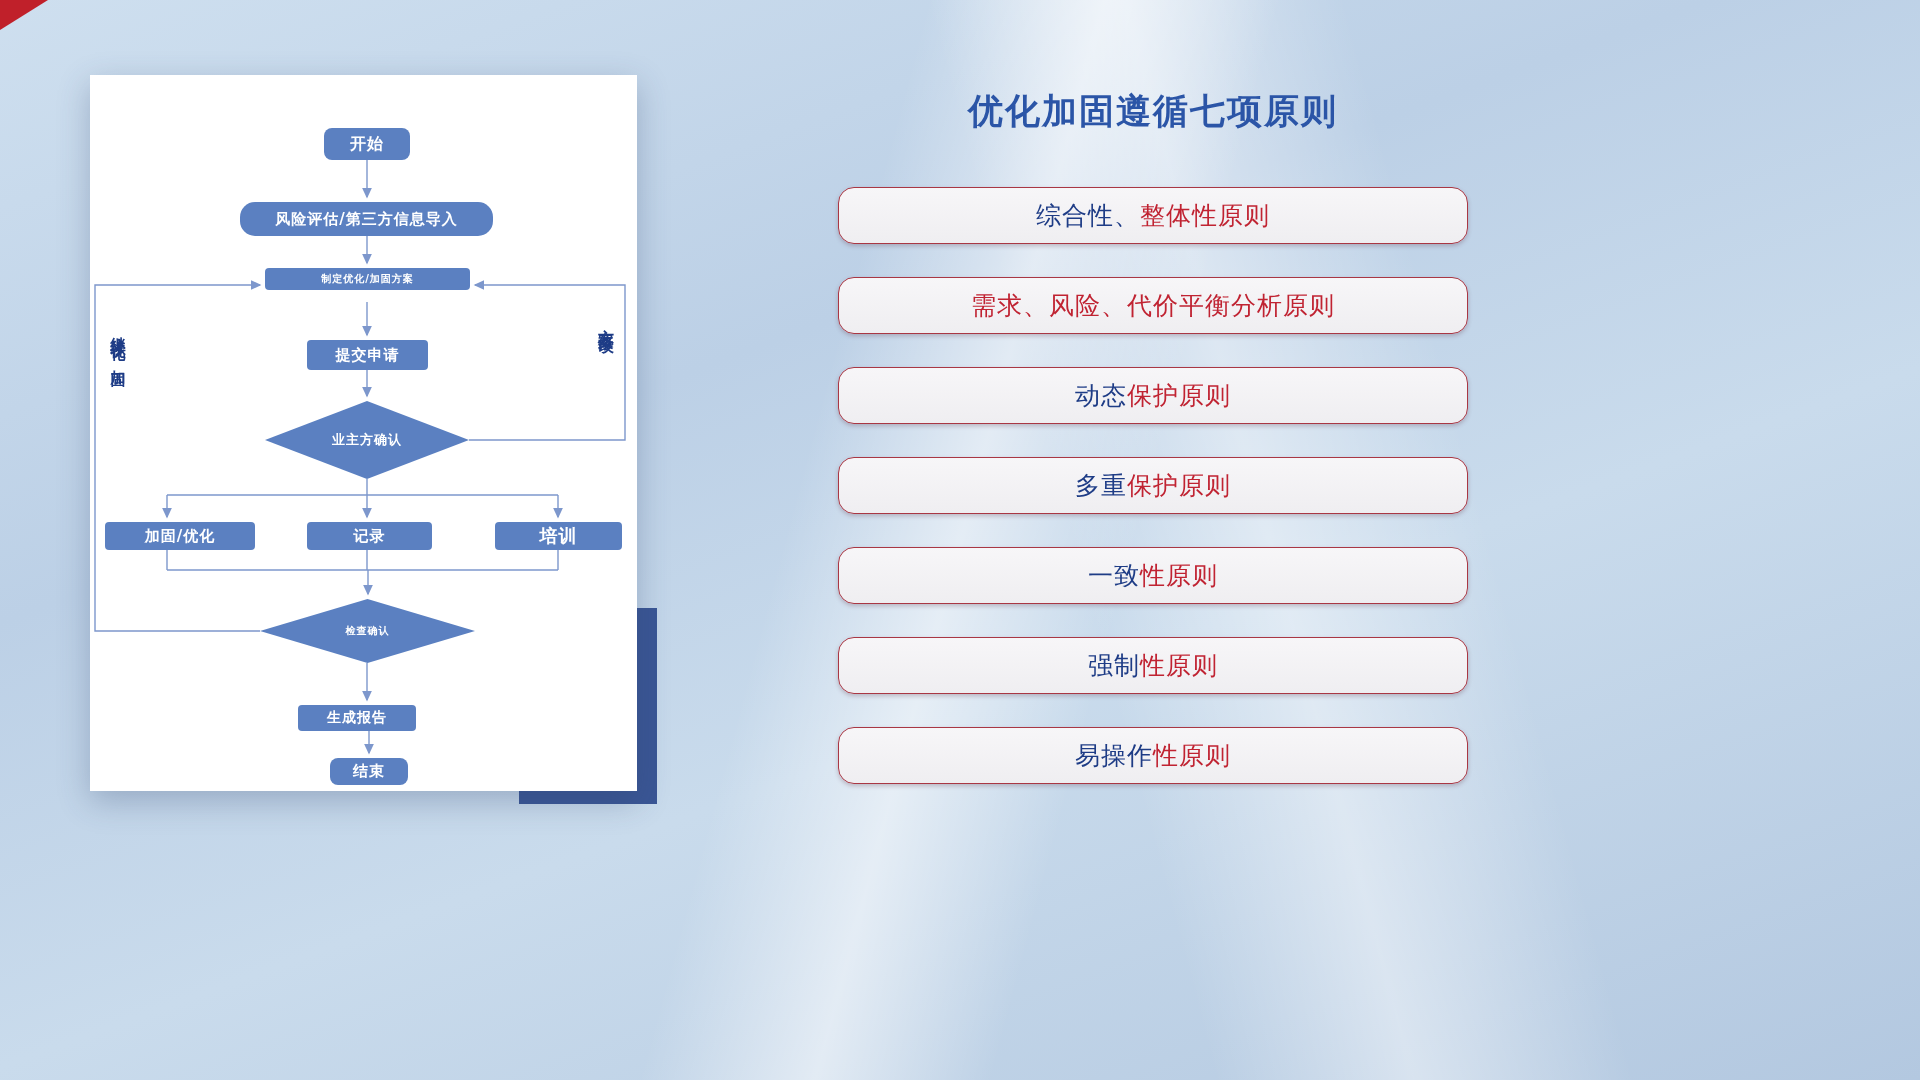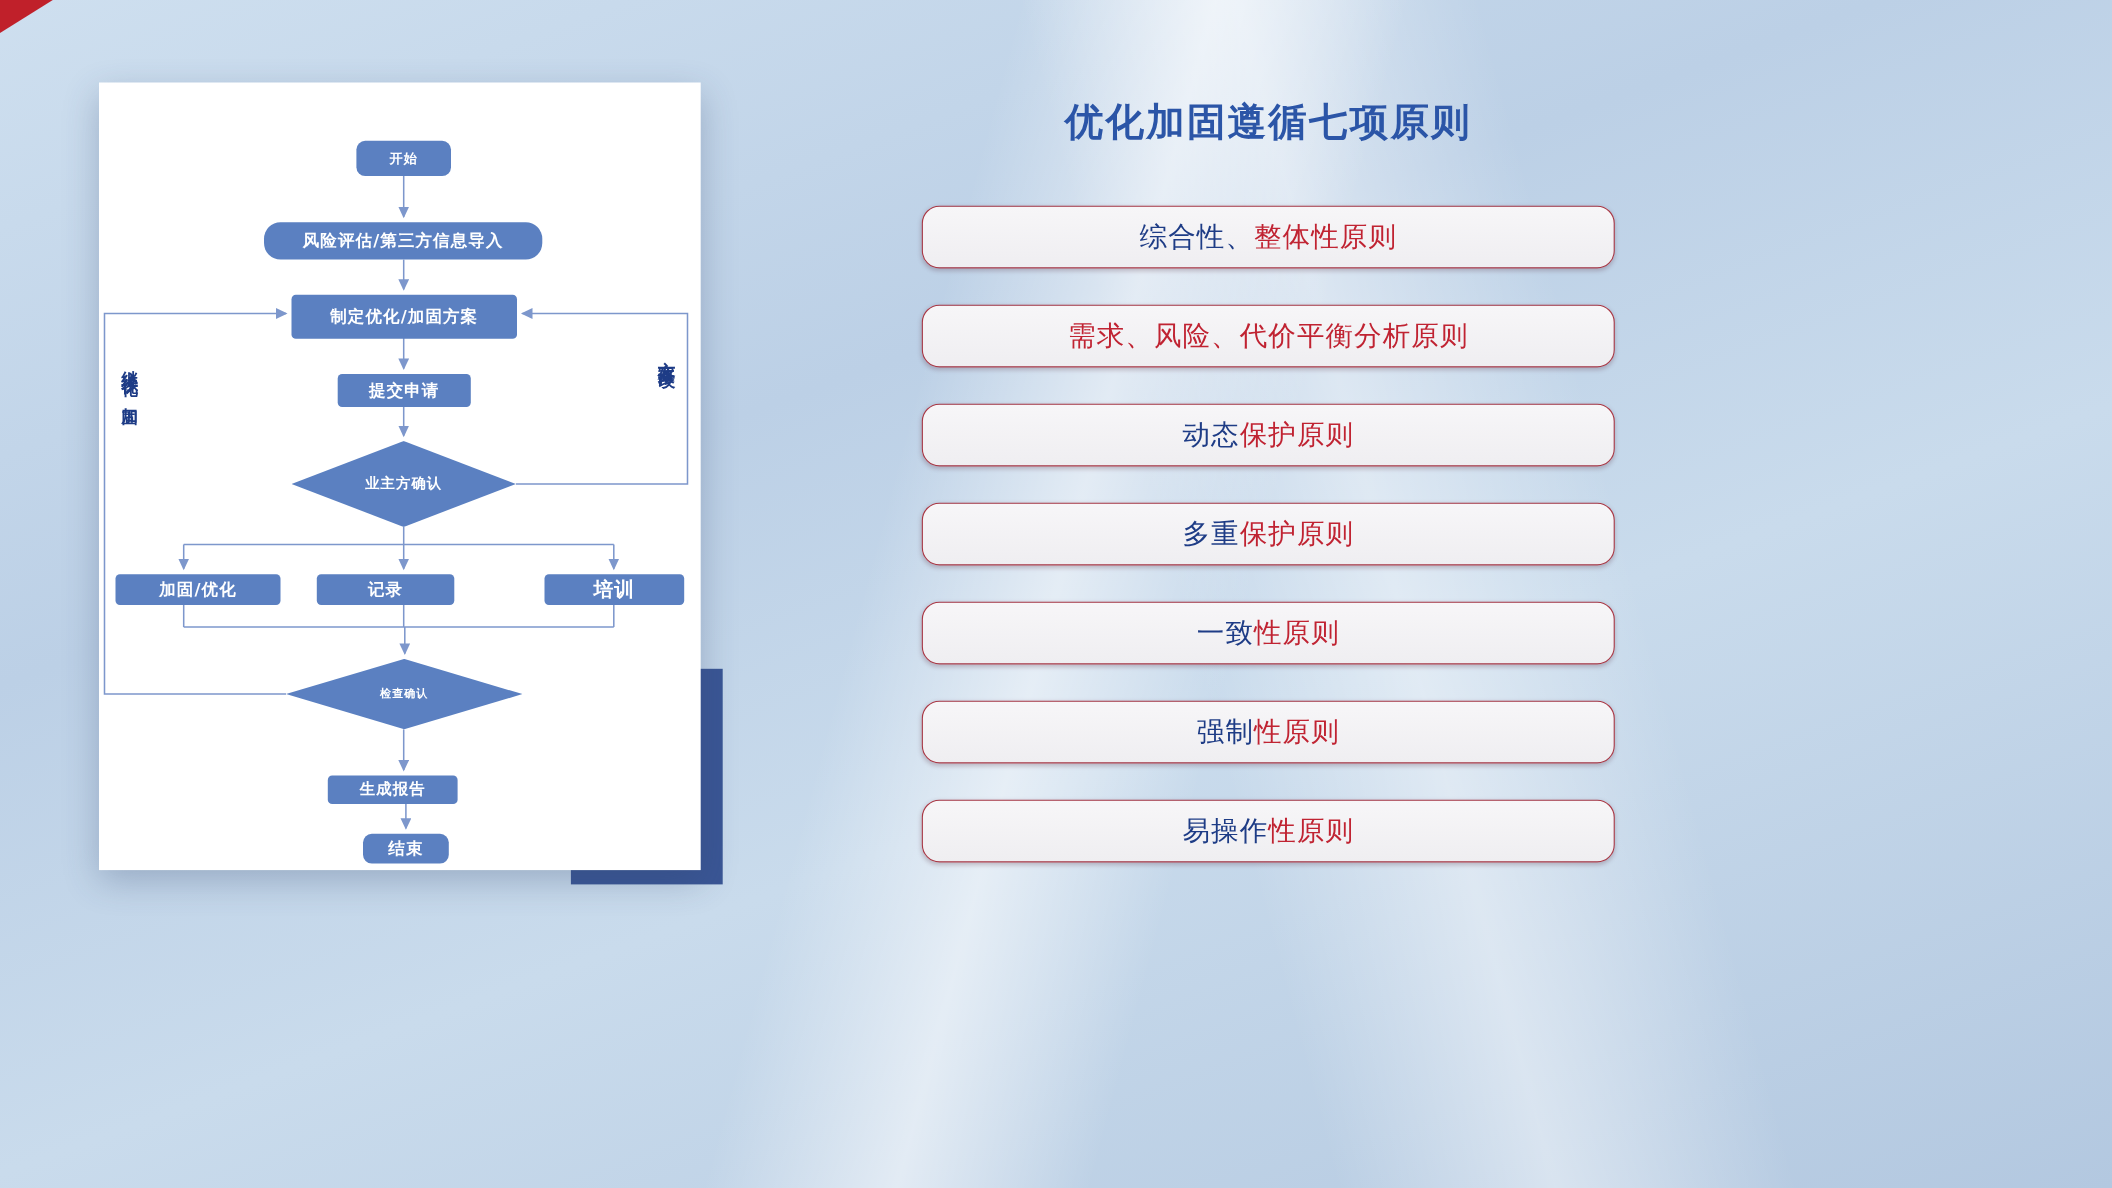--- a/index.html
+++ b/index.html
@@ -88,33 +88,33 @@
         <path d="M468 475 L468 495"></path>
         <path d="M77 495 L468 495"></path>
         <path d="M278 495 L278 519" marker-end="url(#arw)"></path>
         <path d="M277 588 L277 625" marker-end="url(#arw)"></path>
         <path d="M279 656 L279 678" marker-end="url(#arw)"></path>
         <path d="M170 556 L5 556 L5 210 L170 210" marker-end="url(#arw)"></path>
         <path d="M379 365 L535 365 L535 210 L385 210" marker-end="url(#arw)"></path>
       </g>
     </svg>
 
-    <div class="fc-node pill" style="left:234px; top:53px; width:86px; height:32px; font-size:12px;">开始</div>
+    <div class="fc-node pill" style="left:234px; top:53px; width:86px; height:32px; font-size:16px;">开始</div>
 
     <div class="fc-node" style="left:150px; top:127px; width:253px; height:34px; font-size:15px;border-radius:15px;">风险评估/第三方信息导入</div>
 
-    <div class="fc-node" style="left:175px; top:193px; width:205px; height:40px; font-size:15px;">制定优化/加固方案</div>
+    <div class="fc-node" style="left:175px; top:193px; width:205px; height:22px; font-size:10px;">制定优化/加固方案</div>
 
     <div class="fc-node" style="left:217px; top:265px; width:121px; height:30px; font-size:15px;">提交申请</div>
 
     <div class="fc-node diamond" style="left:175px; top:326px; width:204px; height:78px; font-size:13px;">业主方确认</div>
 
     <div class="fc-node" style="left:15px; top:447px; width:150px; height:28px; font-size:15px;">加固/优化</div>
 
-    <div class="fc-node" style="left:198px; top:447px; width:125px; height:28px; font-size:15px;">记录</div>
+    <div class="fc-node" style="left:217px; top:447px; width:125px; height:28px; font-size:15px;">记录</div>
 
     <div class="fc-node" style="left:405px; top:447px; width:127px; height:28px; font-size:18px;">培训</div>
 
     <div class="fc-node diamond" style="left:170px; top:524px; width:215px; height:64px; font-size:10px;">检查确认</div>
 
     <div class="fc-node" style="left:208px; top:630px; width:118px; height:26px; font-size:14px;">生成报告</div>
 
     <div class="fc-node pill" style="left:240px; top:683px; width:78px; height:27px; font-size:15px;">结束</div>
 
     <div class="v-label" style="left:18px; top:250px; font-size:15px;">继续优化/加固</div>

